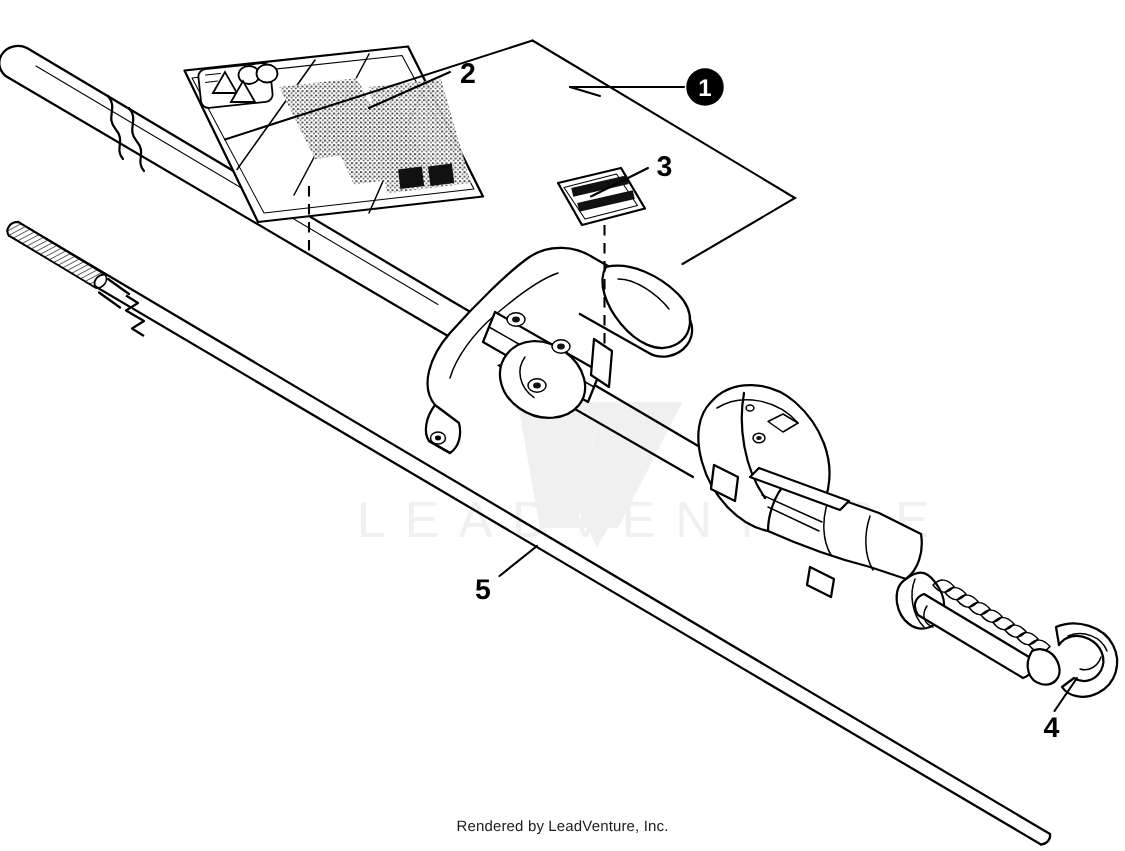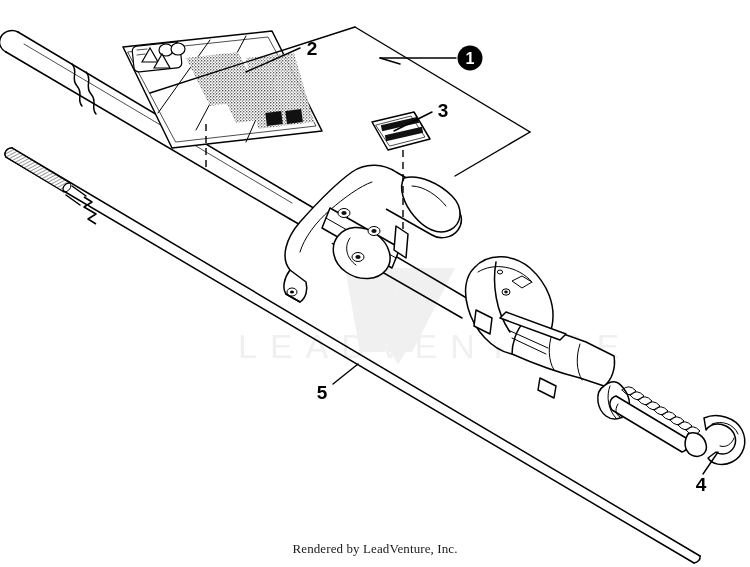--- a/index.html
+++ b/index.html
@@ -34,22 +34,22 @@
     font-family: "Liberation Sans", sans-serif;
     font-weight: bold;
     fill: #ffffff;
   }
   .credit {
     position: absolute;
     left: 0;
     right: 0;
     bottom: 10px;
     text-align: center;
-    font-family: Liberation Serif, serif;
-    font-size: 13px;
+    font-family: Liberation Sans, sans-serif;
+    font-size: 10px;
     color: #1a1a1a;
     letter-spacing: 0.1px;
   }
   .wm-text {
     font-family: "Liberation Sans", sans-serif;
     font-size: 34px;
     letter-spacing: 13px;
     fill: #f0f0f0;
   }
 </style>

